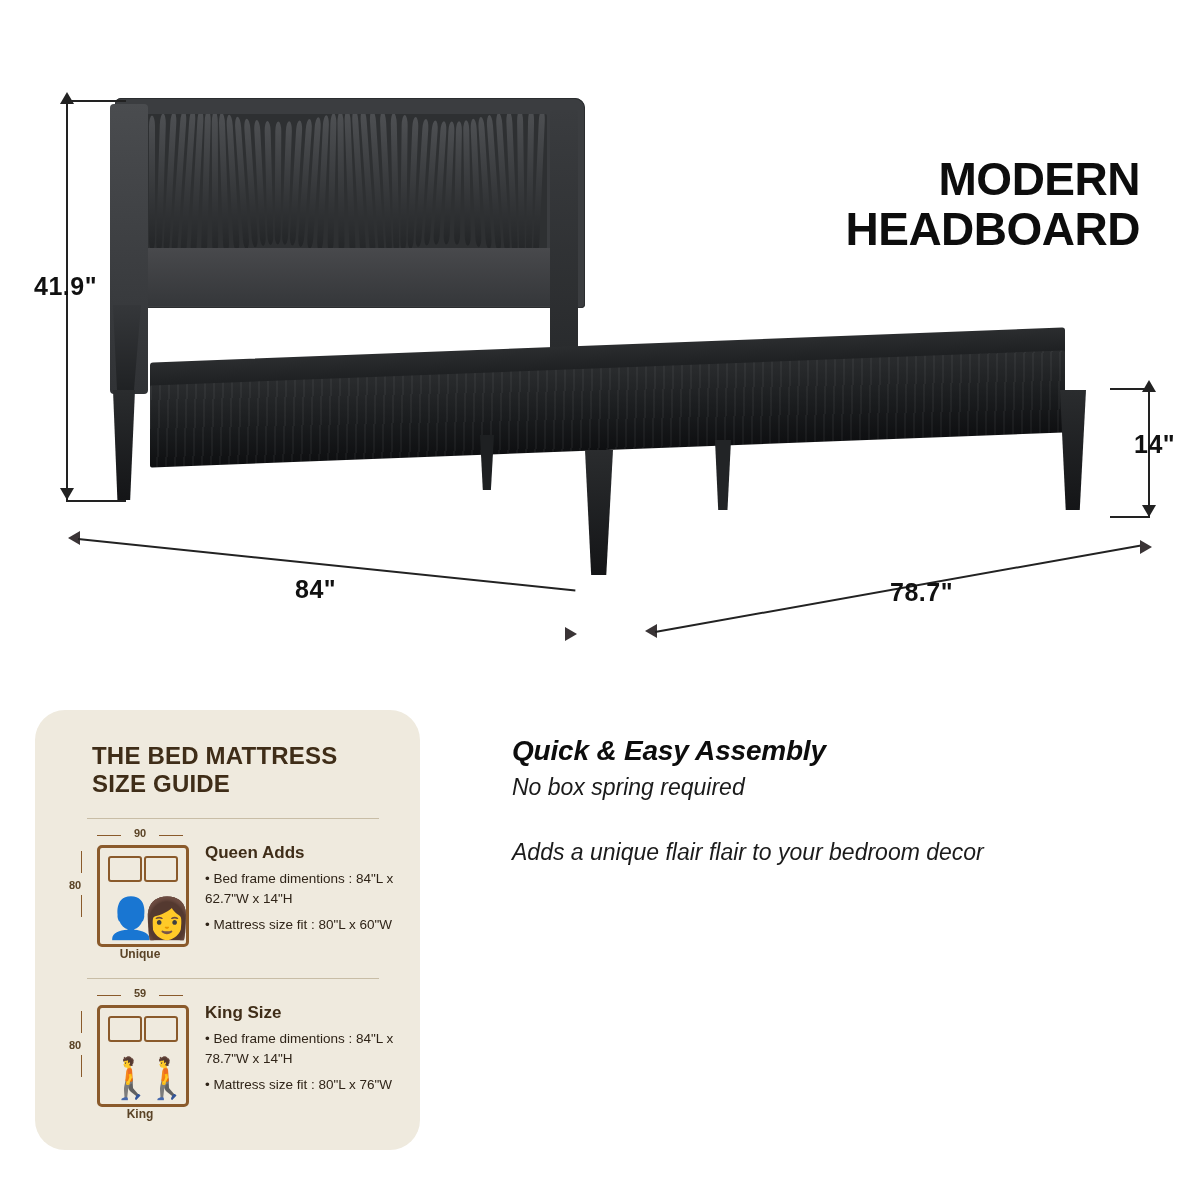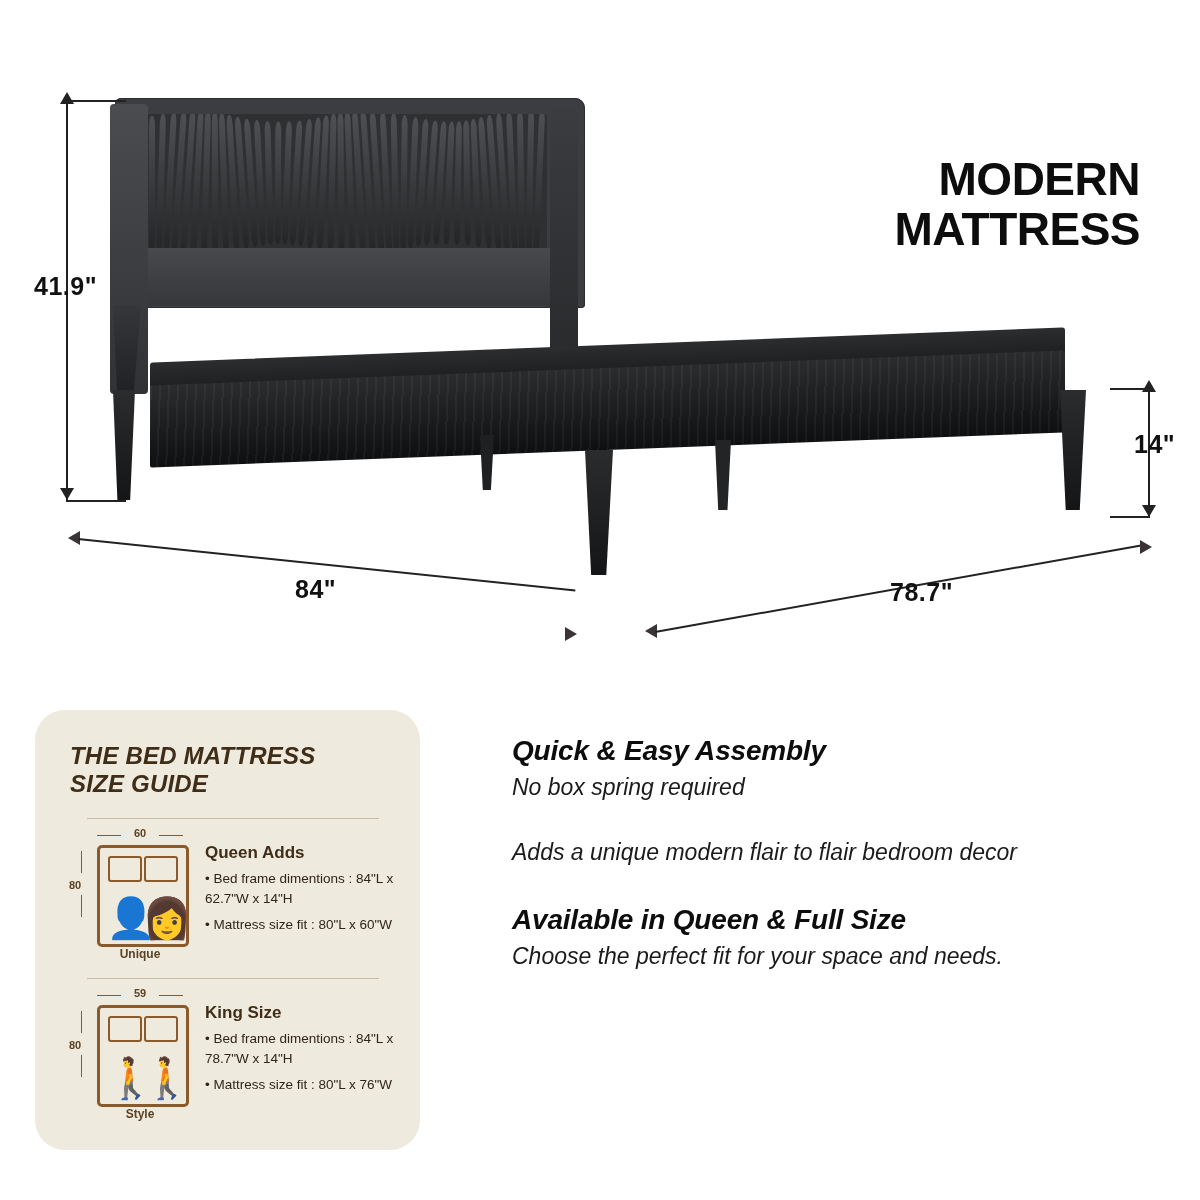--- a/index.html
+++ b/index.html
@@ -111,22 +111,22 @@
   }
   .headline span{display:block;}
 
   
   .guide{
     position:absolute;left:35px;top:710px;width:385px;height:440px;
     background:#efeade;
     border-radius:30px;
   }
   .guide-title{
-    position:absolute;left:35px;top:32px;width:300px;
-    font-size:24px;font-weight:bold;color:#3f2d18;line-height:1.18;letter-spacing:.2px;font-style:italic;
+    position:absolute;left:57px;top:32px;width:300px;
+    font-size:24px;font-weight:bold;color:#3f2d18;line-height:1.18;letter-spacing:.2px;
   }
   .guide-sep{position:absolute;left:52px;width:292px;height:1px;background:#c8bda6;}
   .sz-block{position:absolute;left:40px;width:340px;height:150px;}
   .mattress{
     position:absolute;left:22px;top:20px;width:86px;height:96px;
     border:3px solid #8a5a2b;border-radius:5px;background:#efeade;
   }
   .mattress .pillow{
     position:absolute;top:8px;width:30px;height:22px;border:2px solid #8a5a2b;border-radius:3px;background:#efeade;
   }
@@ -257,33 +257,33 @@
   <div class="arrow arr-right" style="left:565px;top:627px;"></div>
   <div class="dim-label" style="left:295px;top:575px;">84"</div>
 
   <div class="arrow arr-left" style="left:645px;top:624px;"></div>
   <div class="dim-line hline" style="left:655px;top:631px;width:498px;transform:rotate(-10.1deg);transform-origin:left center;"></div>
   <div class="arrow arr-right" style="left:1140px;top:540px;"></div>
   <div class="dim-label" style="left:890px;top:578px;">78.7"</div>
 
   <div class="headline">
     <span>MODERN</span>
-    <span>MATTRESS</span>
+    <span>HEADBOARD</span>
   </div>
 
   <div class="guide">
     <div class="guide-title">
       <div>THE BED MATTRESS</div>
       <div>SIZE GUIDE</div>
     </div>
     <div class="guide-sep" style="top:108px;"></div>
     <div class="guide-sep" style="top:268px;"></div>
 
     <div class="sz-block" style="top:115px;">
-      <div class="dim-w">60</div>
+      <div class="dim-w">90</div>
       <div class="dim-h">80</div>
       <div class="mattress">
         <div class="pillow p1"></div>
         <div class="pillow p2"></div>
         <div class="person a">👤</div>
         <div class="person b">👩</div>
       </div>
       <div class="cap">Unique</div>
       <div class="sz-name">Queen Adds</div>
       <div class="sz-bul" style="top:44px;">• Bed frame dimentions : 84"L x 62.7"W x 14"H</div>
@@ -292,34 +292,30 @@
 
     <div class="sz-block" style="top:275px;">
       <div class="dim-w">59</div>
       <div class="dim-h">80</div>
       <div class="mattress">
         <div class="pillow p1"></div>
         <div class="pillow p2"></div>
         <div class="person a">🚶</div>
         <div class="person b">🚶</div>
       </div>
-      <div class="cap">Style</div>
+      <div class="cap">King</div>
       <div class="sz-name">King Size</div>
       <div class="sz-bul" style="top:44px;">• Bed frame dimentions : 84"L x 78.7"W x 14"H</div>
       <div class="sz-bul" style="top:90px;">• Mattress size fit : 80"L x 76"W</div>
     </div>
   </div>
 
   <div class="features">
     <div class="f-block">
       <div class="f-head">Quick &amp; Easy Assembly</div>
       <div class="f-body">No box spring required</div>
     </div>
     <div class="f-block">
-      <div class="f-body">Adds a unique modern flair to flair bedroom decor</div>
-    </div>
-    <div class="f-block">
-      <div class="f-head">Available in Queen &amp; Full Size</div>
-      <div class="f-body">Choose the perfect fit for your space and needs.</div>
+      <div class="f-body">Adds a unique flair flair to your bedroom decor</div>
     </div>
   </div>
 
 </div>
 
 </body></html>

